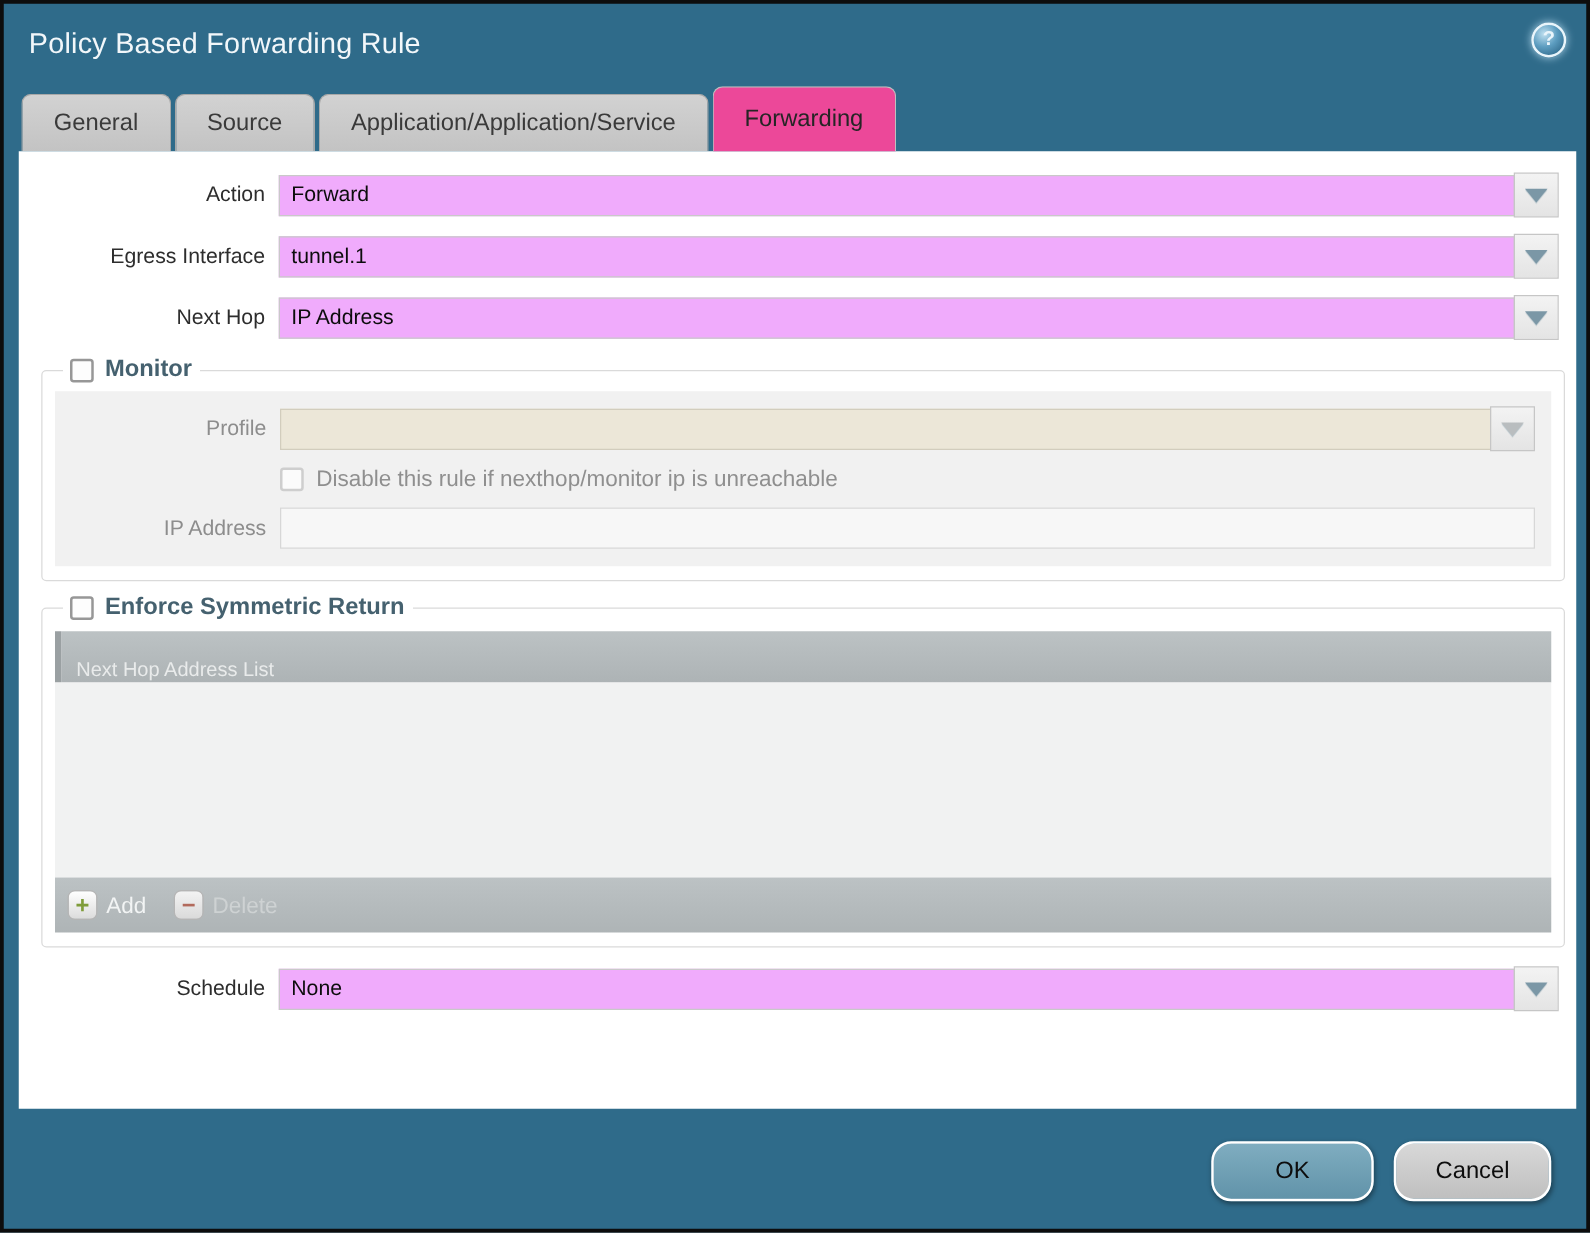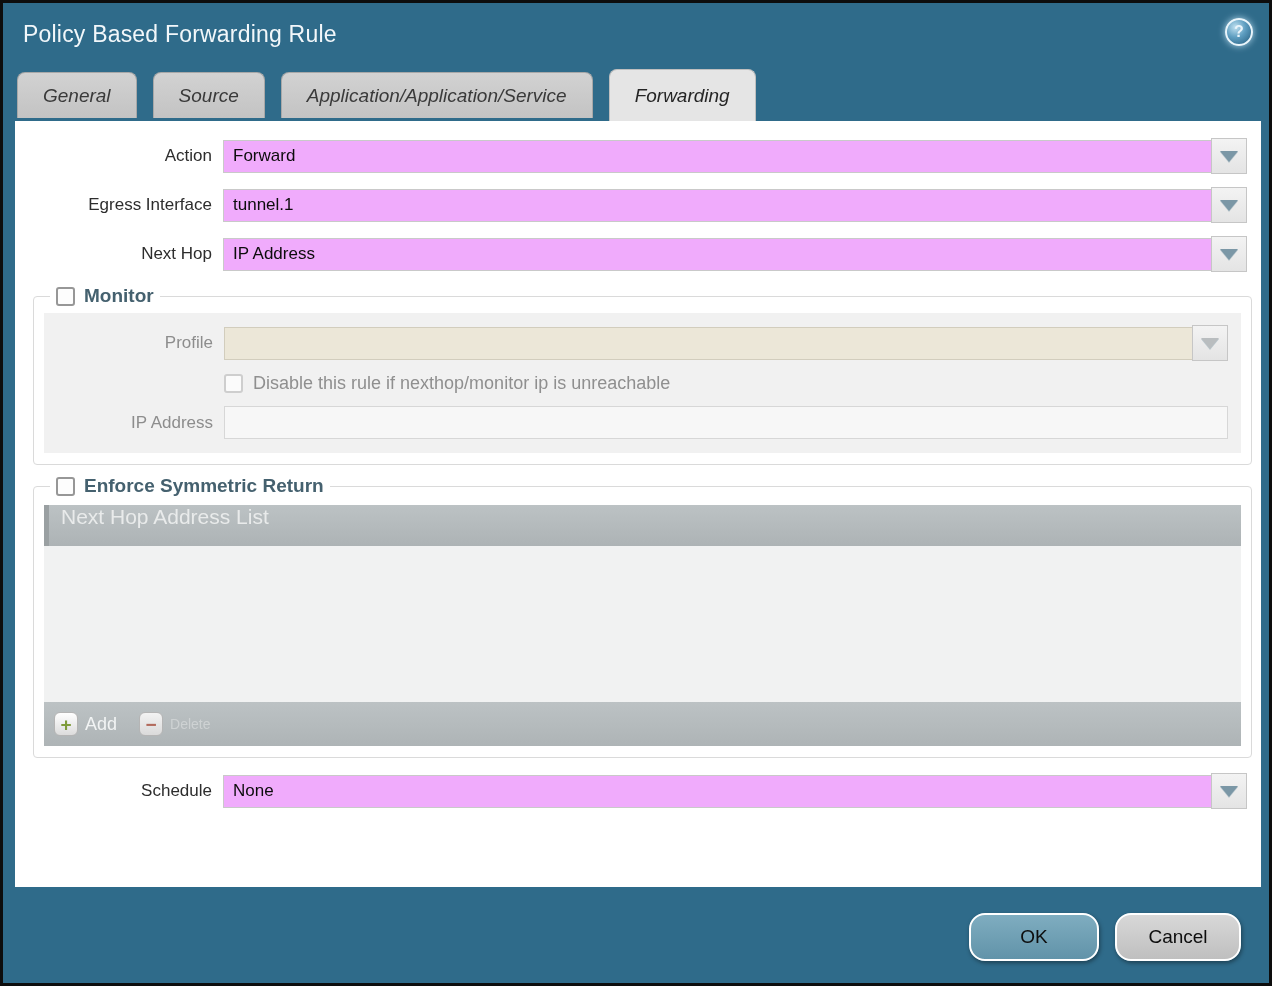--- a/index.html
+++ b/index.html
@@ -13,28 +13,28 @@
   .titlebar{position:absolute;top:0;left:0;right:0;height:66px;}
   .title{position:absolute;left:20px;top:18px;color:#f2f7fa;font-size:23px;letter-spacing:.2px;}
   .help-icon{
     position:absolute;right:16px;top:15px;width:28px;height:28px;border-radius:50%;
     background:radial-gradient(circle at 35% 30%, #bfe0f0 0%, #5d9dc0 45%, #2d6789 90%);
     border:2px solid #e9f5fb;box-shadow:0 0 7px rgba(190,225,245,.9);
     color:#eaf5fb;font-size:16px;font-weight:bold;display:flex;align-items:center;justify-content:center;
     cursor:pointer;
   }
   
-  .tabbar{position:absolute;left:14px;right:8px;top:66px;height:52px;display:flex;align-items:center;gap:16px;font-style:italic;}
+  .tabbar{position:absolute;left:14px;right:8px;top:66px;height:52px;display:flex;align-items:flex-end;gap:3px;}
   .tab{
     background:linear-gradient(#d2d2d2,#c3c3c3);color:#3a3a3a;
     border:1px solid #a8a8a8;border-bottom:none;border-radius:8px 8px 0 0;
     padding:0 25px;height:46px;display:flex;align-items:center;font-size:19px;cursor:pointer;
   }
   .tab.active{
-    background:#e5e5e5;color:#252525;border-color:#bfbfbf;height:52px;z-index:3;position:relative;
+    background:#ec4899;color:#252525;border-color:#bfbfbf;height:52px;z-index:3;position:relative;
   }
   
   .content{
     position:absolute;left:12px;right:8px;top:118px;height:766px;background:#ffffff;
     padding-top:17px;z-index:2;
   }
   .form-row{display:flex;align-items:center;margin:0 0 13px 0;padding-right:14px;}
   .form-label{width:208px;text-align:right;padding-right:11px;font-size:17px;color:#2d2d2d;flex:none;}
   .combo{flex:1;display:flex;align-items:center;}
   .combo input{
@@ -67,38 +67,38 @@
   .field-disabled{
     flex:1;height:33px;border:1px solid #d2cdbd;background:#ece7d8;min-width:0;
     font-size:17px;color:#6b6b6b;padding:0 9px;font-family:"Liberation Sans",sans-serif;
   }
   .field-disabled.gray{background:#f7f7f7;border-color:#d7d7d7;}
   .chk-row-label{font-size:18px;color:#8f8f8f;margin-left:10px;}
   
   .nh-table{margin:8px 2px 2px 2px;}
   .nh-header{
     height:41px;background:linear-gradient(#bcc2c4,#adb3b5);border-left:5px solid #9aa0a2;
-    display:flex;align-items:flex-start;padding-left:12px;color:#e9ebeb;font-size:21px;
+    display:flex;align-items:flex-end;padding-left:12px;color:#e9ebeb;font-size:16px;
   }
   .nh-body{height:156px;background:#f1f2f2;}
   .nh-footer{
     height:44px;background:linear-gradient(#bcc2c4,#aeb4b6);display:flex;align-items:center;
     padding-left:10px;gap:22px;
   }
   .tbl-btn{display:flex;align-items:center;gap:7px;cursor:pointer;}
   .tbl-btn .ico{
     width:24px;height:24px;border-radius:6px;border:1px solid #b5b5b5;
     background:linear-gradient(#ffffff,#dcdcdc);display:flex;align-items:center;justify-content:center;
     font-size:19px;font-weight:bold;line-height:1;
   }
   .tbl-btn.add .ico{color:#7f9c3a;}
   .tbl-btn.add .lbl{color:#f2f4f4;font-size:18px;}
   .tbl-btn.delete{cursor:default;}
   .tbl-btn.delete .ico{color:#b26a5c;background:linear-gradient(#f3f3f3,#dadada);}
-  .tbl-btn.delete .lbl{color:#ced2d3;font-size:14px;}
+  .tbl-btn.delete .lbl{color:#ced2d3;font-size:18px;}
   .schedule-row{margin-top:15px;}
   
   .btn-row{position:absolute;right:28px;top:910px;display:flex;gap:16px;z-index:1;}
   .btn{
     height:48px;border:2px solid #ffffff;border-radius:16px;font-size:19px;color:#0d0d0d;
     display:flex;align-items:center;justify-content:center;cursor:pointer;
     box-shadow:1px 2px 4px rgba(0,0,0,.4);font-family:"Liberation Sans",sans-serif;
   }
   .btn.ok{width:130px;background:linear-gradient(#7fadc0,#6193a9);}
   .btn.cancel{width:126px;background:linear-gradient(#d8d8d8,#bfbfbf);}

